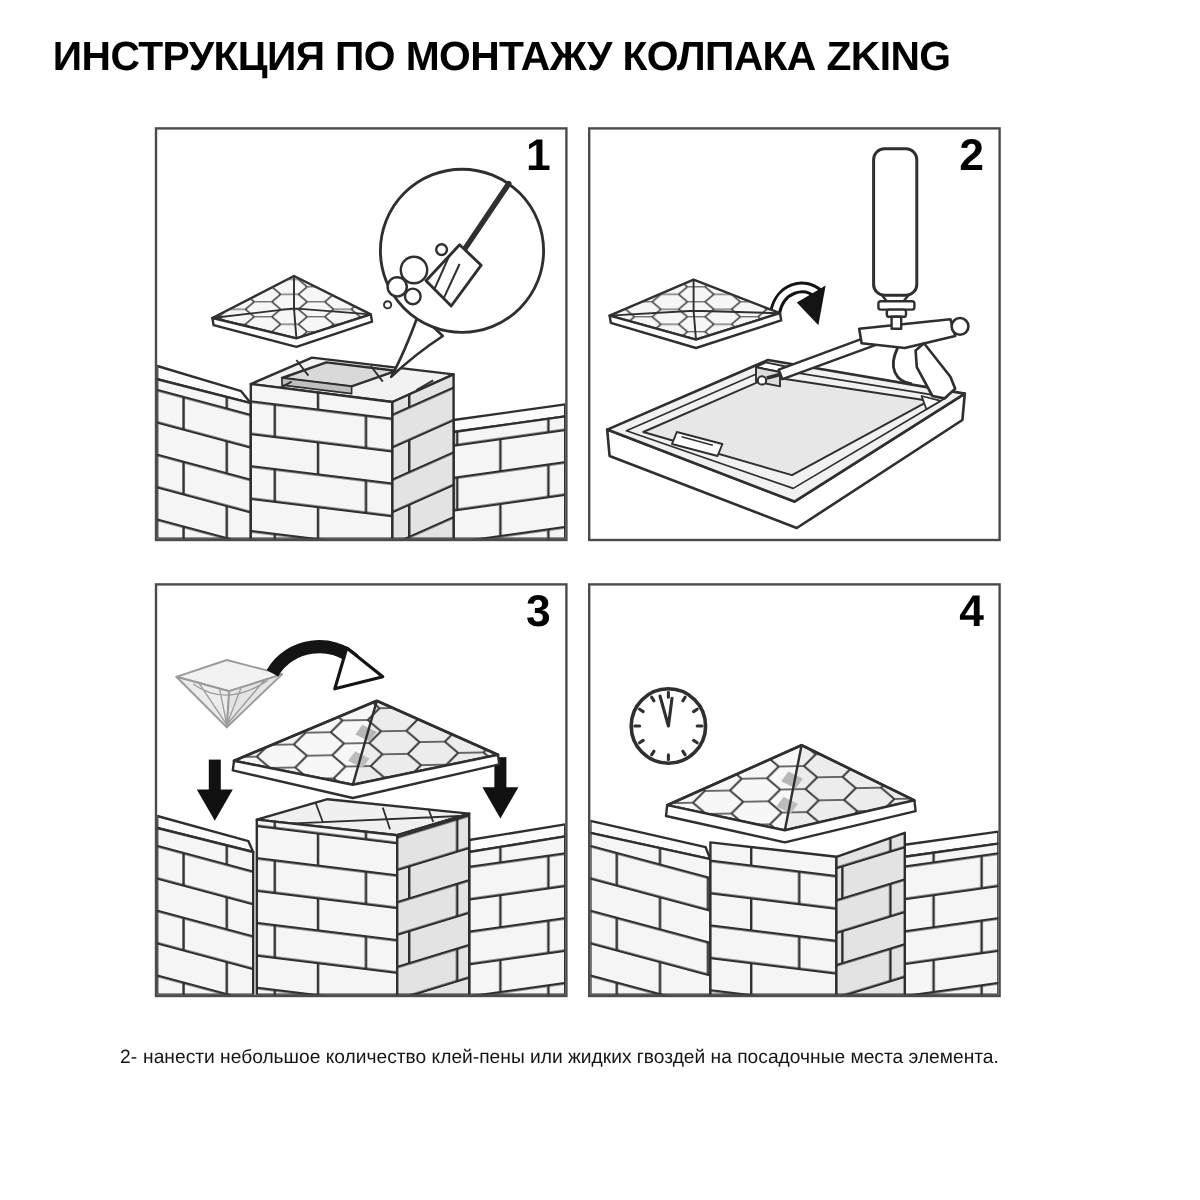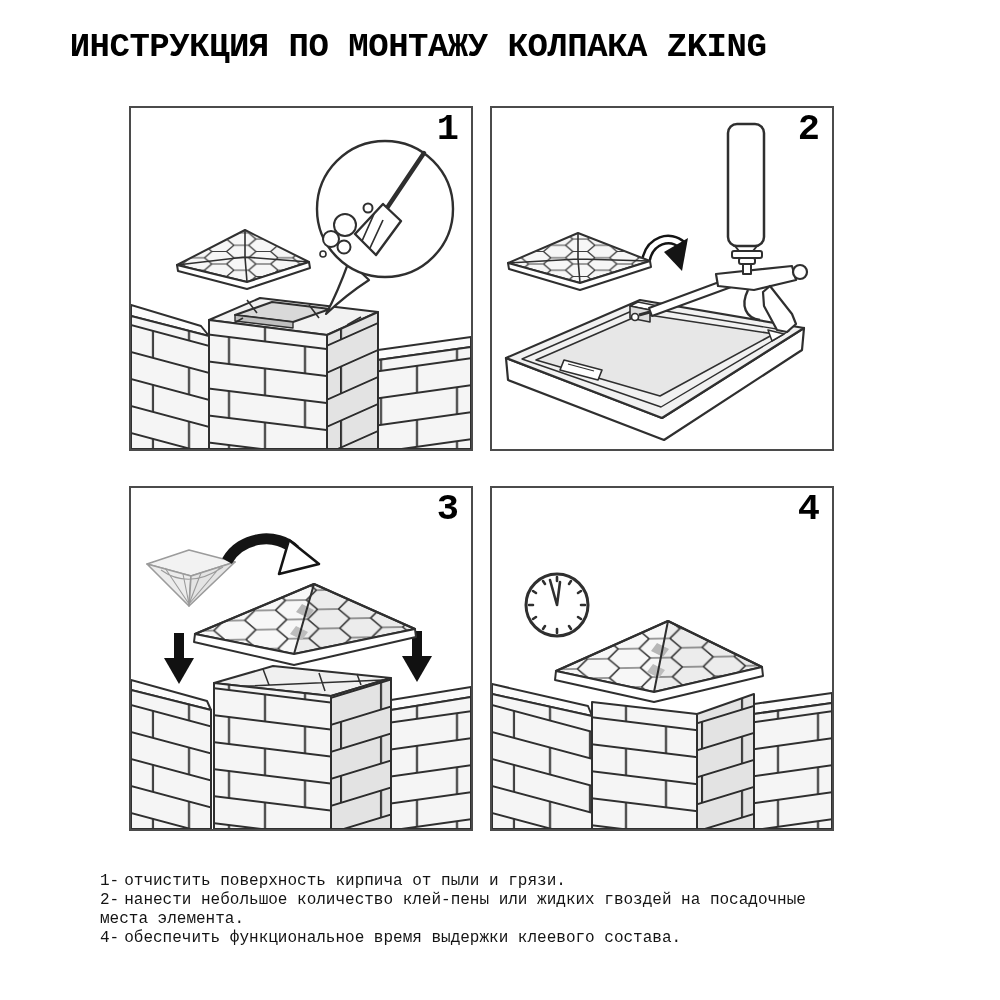--- a/index.html
+++ b/index.html
@@ -1,17 +1,17 @@
 <!DOCTYPE html>
 <html><head>
 <meta charset="utf-8">
 <style>
   html,body{margin:0;padding:0;background:#ffffff;}
   .page{position:relative;width:836px;height:1000px;background:#ffffff;
-        font-family:Liberation Mono, monospace;color:#111;overflow:hidden;}
+        font-family:Liberation Sans, sans-serif;color:#111;overflow:hidden;}
   .title{position:absolute;left:0;right:0;top:28px;margin:0;text-align:center;
          font-size:34px;font-weight:bold;letter-spacing:-0.5px;color:#000;white-space:nowrap;}
   .grid{position:absolute;left:129px;top:106px;width:705px;height:725px;
         display:grid;grid-template-columns:344px 344px;grid-template-rows:345px 345px;
         column-gap:17px;row-gap:35px;}
   .panel{position:relative;box-sizing:border-box;border:2px solid #4b4b4b;background:#fff;}
   .panel svg{position:absolute;left:0;top:0;width:100%;height:100%;display:block;}
   .panel-num{position:absolute;top:3px;right:13px;font-size:37px;font-weight:bold;
              letter-spacing:-1px;color:#000;line-height:1;z-index:2;}
   .steps{position:absolute;left:100px;top:872px;font-size:16px;line-height:19px;color:#141414;}
@@ -236,23 +236,17 @@
           <path d="M65,93 L65,89 M77,96 L79,93 M86,105 L89,103 M89,117 L93,117 M86,129 L89,131 M77,138 L79,141 M65,141 L65,145 M53,96 L51,93 M44,105 L41,103 M41,117 L37,117 M44,129 L41,131 M53,138 L51,141" fill="none" stroke-width="2.6" stroke-linecap="round"></path>
           <path d="M65,117 L58,92 M65,117 L68,94" fill="none" stroke-width="2.6" stroke-linecap="round"></path>
         </g>
       </svg>
     </figure>
 
   </div>
 
   <div class="steps">
     <div class="step">
-      <span class="step-num">1-</span><span class="step-text">отчистить поверхность кирпича от пыли и грязи.</span>
-    </div>
-    <div class="step">
       <span class="step-num">2-</span><span class="step-text">нанести небольшое количество клей-пены или жидких гвоздей на посадочные места элемента.</span>
     </div>
-    <div class="step">
-      <span class="step-num">4-</span><span class="step-text">обеспечить функциональное время выдержки клеевого состава.</span>
-    </div>
   </div>
 
 </div>
 
 </body></html>

